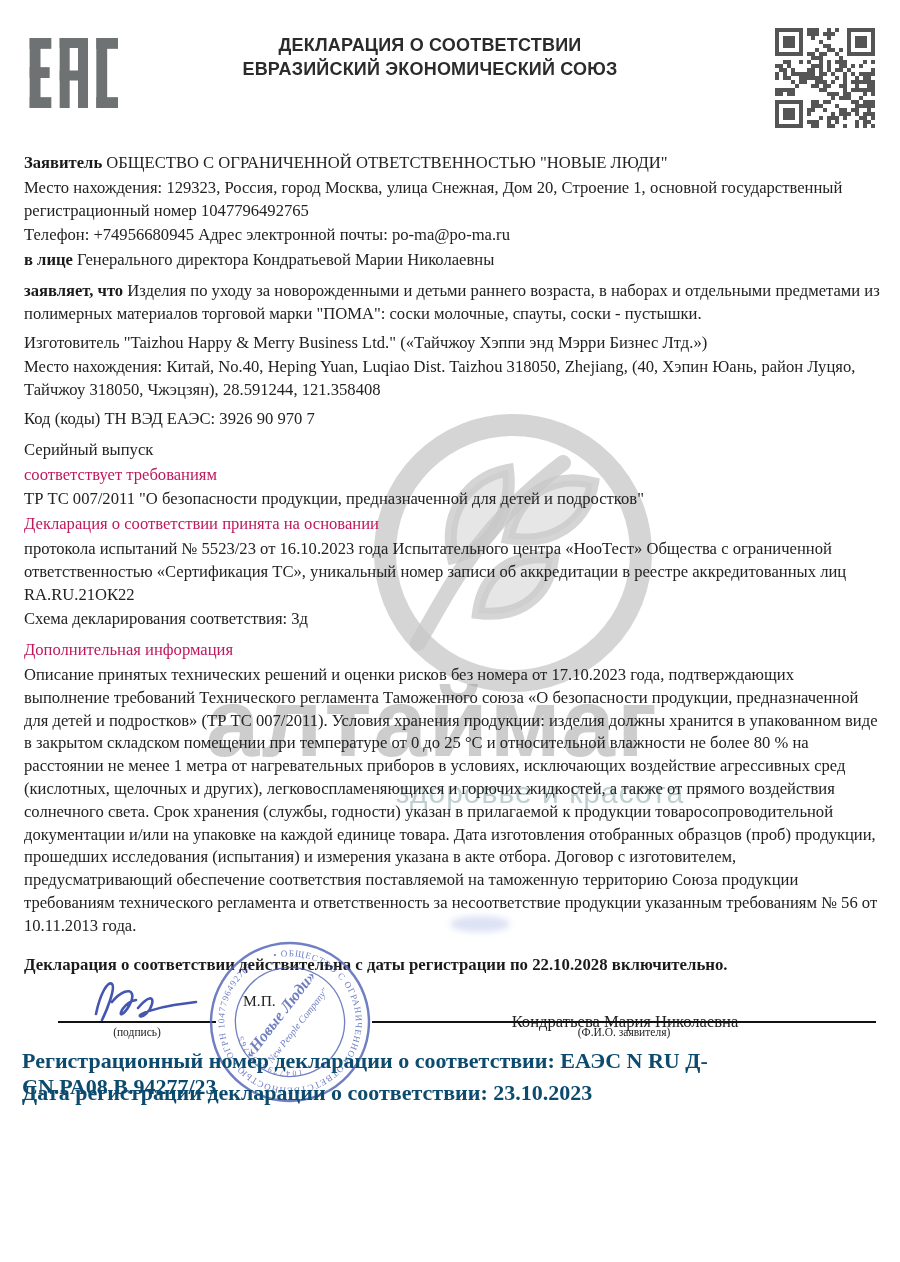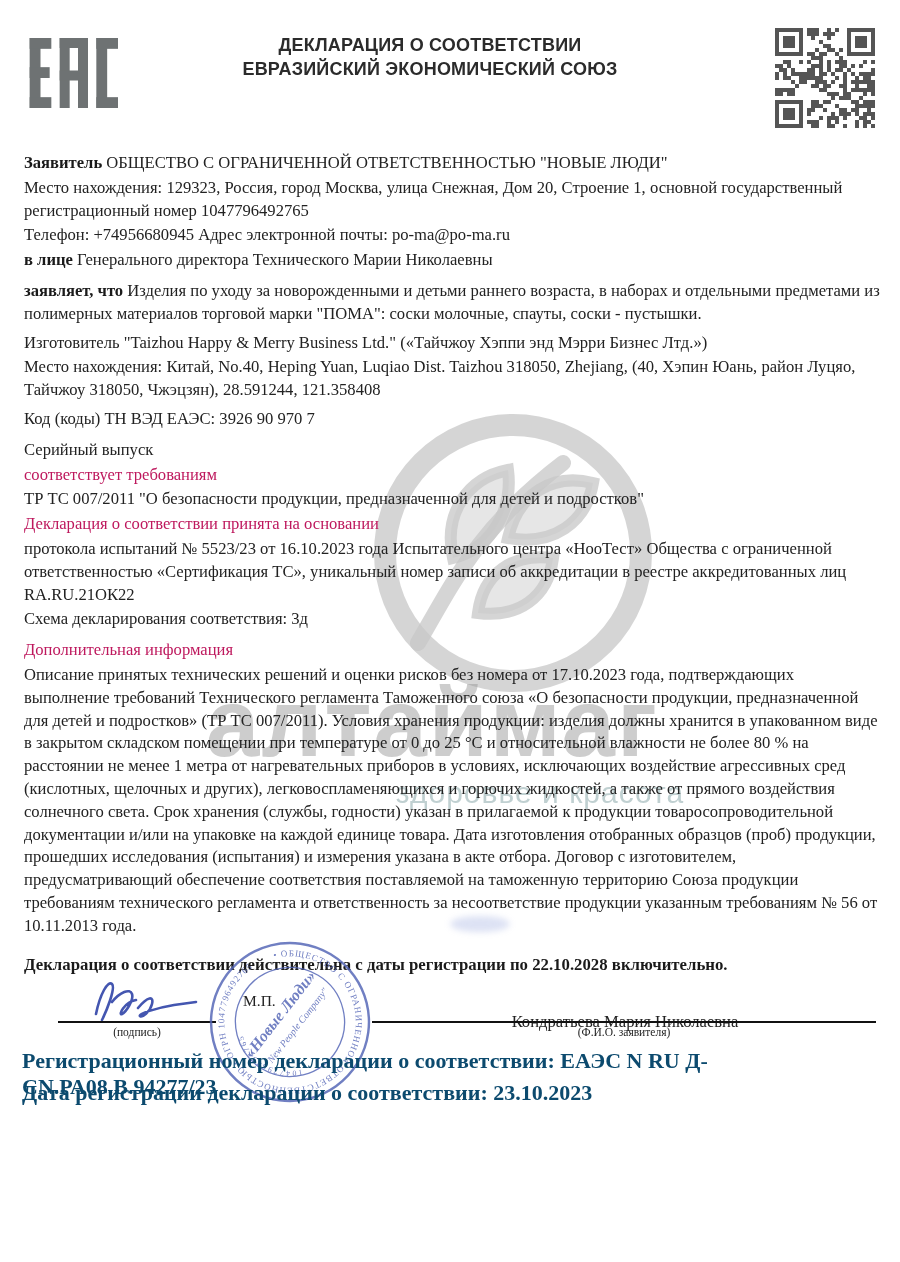--- a/index.html
+++ b/index.html
@@ -324,21 +324,21 @@
       <rect x="80" y="8" width="12" height="12" fill="#555"></rect>
       <rect x="0" y="72" width="28" height="28" fill="#555"></rect>
       <rect x="4" y="76" width="20" height="20" fill="#fff"></rect>
       <rect x="8" y="80" width="12" height="12" fill="#555"></rect>
     </svg>
 
   <div class="body-text">
     <p><b class="lead">Заявитель</b> <span>ОБЩЕСТВО С ОГРАНИЧЕННОЙ ОТВЕТСТВЕННОСТЬЮ "НОВЫЕ ЛЮДИ"</span></p>
     <p>Место нахождения: 129323, Россия, город Москва, улица Снежная, Дом 20, Строение 1, основной государственный регистрационный номер 1047796492765</p>
     <p>Телефон: +74956680945 Адрес электронной почты: po-ma@po-ma.ru</p>
-    <p><b class="lead">в лице</b> <span>Генерального директора Технического Марии Николаевны</span></p>
+    <p><b class="lead">в лице</b> <span>Генерального директора Кондратьевой Марии Николаевны</span></p>
     <p class="gap4"><b class="lead">заявляет, что</b> <span>Изделия по уходу за новорожденными и детьми раннего возраста, в наборах и отдельными предметами из полимерных материалов торговой марки "ПОМА": соски молочные, спауты, соски - пустышки.</span></p>
     <p class="gap6">Изготовитель "Taizhou Happy &amp; Merry Business Ltd." («Тайчжоу Хэппи энд Мэрри Бизнес Лтд.»)</p>
     <p>Место нахождения: Китай, No.40, Heping Yuan, Luqiao Dist. Taizhou 318050, Zhejiang, (40, Хэпин Юань, район Луцяо, Тайчжоу 318050, Чжэцзян), 28.591244, 121.358408</p>
     <p class="gap6">Код (коды) ТН ВЭД ЕАЭС: 3926 90 970 7</p>
     <p class="gap4">Серийный выпуск</p>
     <p class="bheading">соответствует требованиям</p>
     <p>ТР ТС 007/2011 "О безопасности продукции, предназначенной для детей и подростков"</p>
     <p class="bheading">Декларация о соответствии принята на основании</p>
     <p>протокола испытаний № 5523/23 от 16.10.2023 года Испытательного центра «НооТест» Общества с ограниченной ответственностью «Сертификация ТС», уникальный номер записи об аккредитации в реестре аккредитованных лиц RA.RU.21ОК22</p>
     <p>Схема декларирования соответствия: 3д</p>

